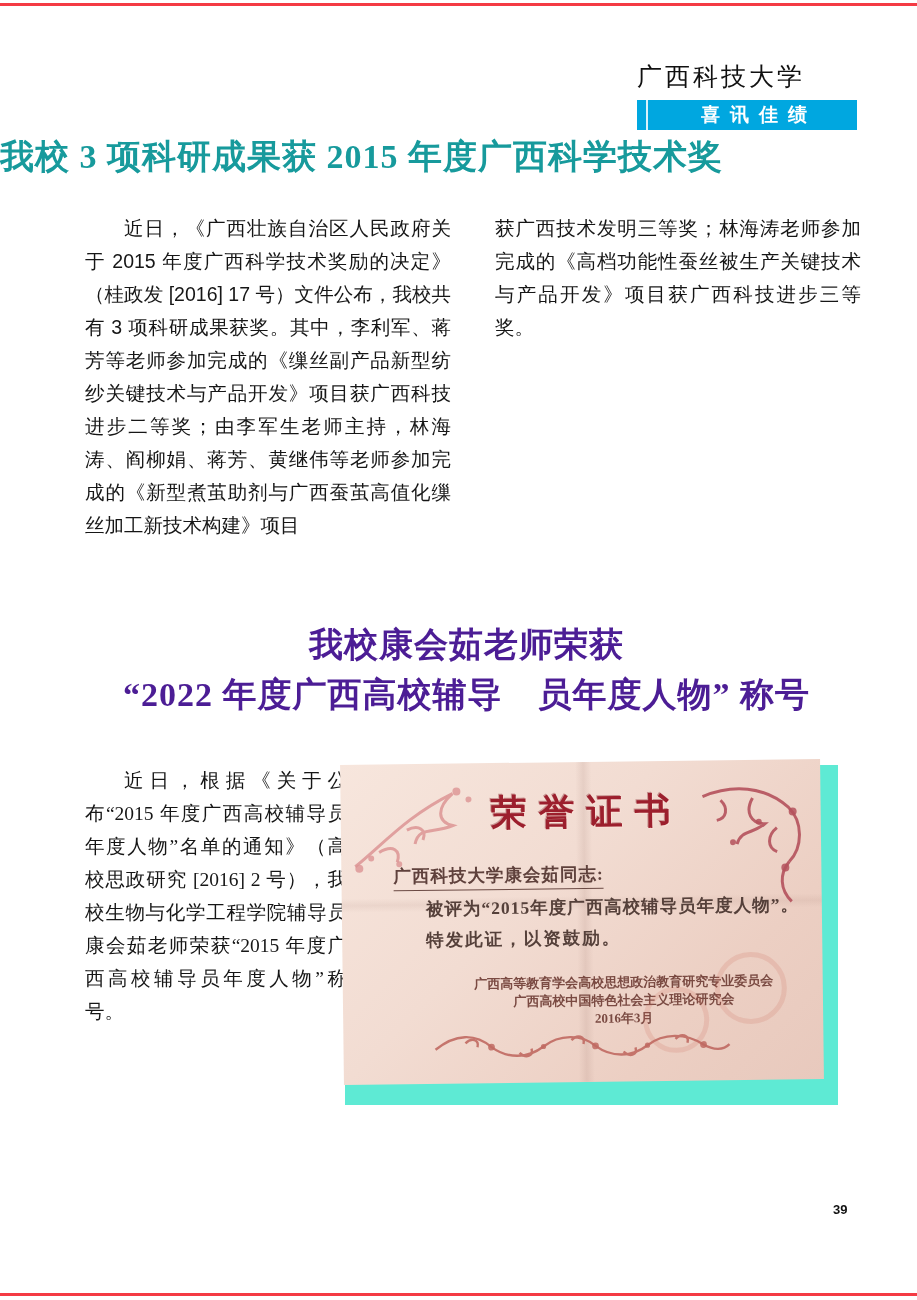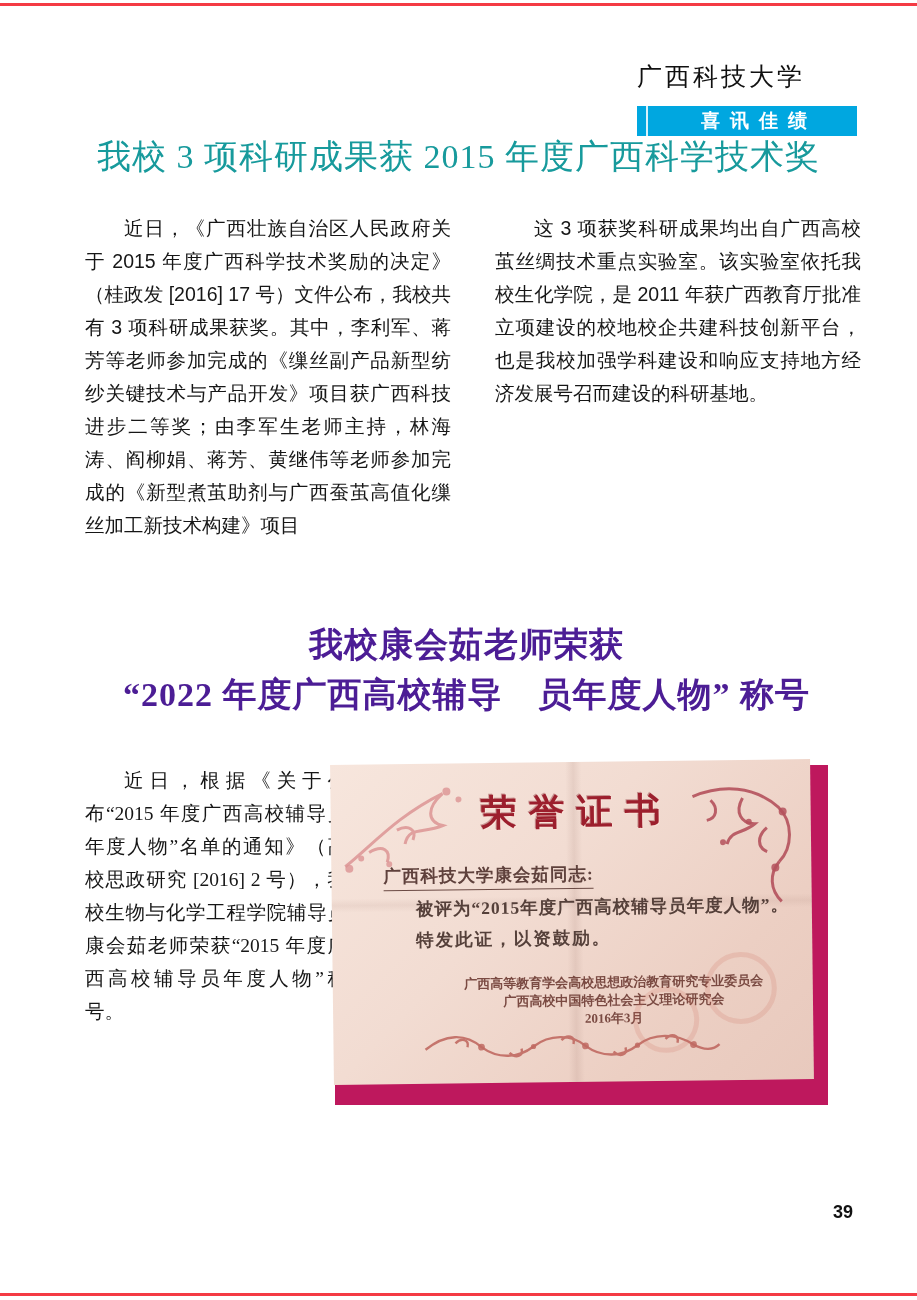--- a/index.html
+++ b/index.html
@@ -10,51 +10,51 @@
   .rule{position:absolute;left:0;width:917px;height:3px;background:#f43b44;}
   .rule.top{top:3px;}
   .rule.bottom{top:1293px;}
 
   
   .header-uni{
     position:absolute;left:637px;top:60px;width:260px;
     font-family:"Liberation Serif","DejaVu Serif",serif;
     font-size:25px;font-weight:normal;color:#101010;letter-spacing:3px;white-space:nowrap;
   }
-  .banner{position:absolute;left:637px;top:106px;width:220px;height:30px;background:#00a7e0;}
+  .banner{position:absolute;left:637px;top:100px;width:220px;height:30px;background:#00a7e0;}
   .banner-notch{position:absolute;left:9px;top:0;width:2px;height:30px;background:rgba(255,255,255,0.85);}
   .banner-text{
     position:absolute;left:14px;right:0;top:0;height:30px;line-height:30px;text-align:center;
     color:#ffffff;font-weight:bold;font-size:19px;letter-spacing:10px;text-indent:10px;
   }
 
   
   .a1-title{
-    position:absolute;left:0;top:134px;width:917px;margin:0;text-align:center;
-    font-family:"Liberation Serif","DejaVu Serif",serif;
-    font-size:34px;font-weight:normal;color:#179a9c;letter-spacing:1px;
+    position:absolute;left:0;top:134px;width:917px;margin:0;
+    font-family:"Liberation Serif","DejaVu Serif",serif;
+    font-size:34px;font-weight:bold;color:#179a9c;letter-spacing:1px;
   }
   .a2-title{
     position:absolute;left:0;top:620px;width:917px;margin:0;text-align:center;
     font-family:"Liberation Serif","DejaVu Serif",serif;
     font-size:34px;font-weight:bold;color:#4c1d95;line-height:50px;letter-spacing:1px;padding-left:8px;
   }
 
   
   .a1-cols{position:absolute;left:85px;top:212px;width:776px;display:flex;gap:44px;}
   .col{width:375px;font-size:19.5px;line-height:33px;text-align:justify;color:#161616;}
   .col p{margin:0;}
   .indent{text-indent:2em;}
 
   .a2-body{position:absolute;left:85px;top:764px;width:262px;
     font-size:19.5px;line-height:33px;text-align:justify;color:#161616;}
   .a2-body p{margin:0;font-family:Liberation Serif, serif;}
 
   
-  .photo{position:absolute;left:335px;top:765px;width:493px;height:340px;background:#be185d;}
+  .photo{position:absolute;left:345px;top:765px;width:493px;height:340px;background:#5eead4;}
   .paper{
     position:absolute;left:-3px;top:-3px;width:480px;height:320px;
     background:linear-gradient(135deg,#f7e6dd 0%,#f2dcd2 40%,#eccfc3 75%,#e8c9bd 100%);
     transform:rotate(-0.7deg);
   }
   .crease-v{position:absolute;left:49%;top:0;width:16px;height:100%;
     background:linear-gradient(90deg,transparent,rgba(150,110,100,0.14),transparent);}
   .crease-h{position:absolute;left:0;top:42%;width:100%;height:14px;
     background:linear-gradient(180deg,transparent,rgba(150,110,100,0.10),transparent);}
   .cert-title{
@@ -79,21 +79,21 @@
     font-size:13px;font-weight:bold;color:#7a4a42;line-height:18px;
   }
   .cert-issuer div{margin:0;}
   .stamp{position:absolute;border-radius:50%;border:5px solid rgba(205,105,90,0.18);}
   .stamp.s1{left:372px;top:192px;width:62px;height:62px;}
   .stamp.s2{left:300px;top:226px;width:56px;height:56px;}
   .flourish-bottom{position:absolute;left:88px;top:266px;}
   .ornament-tl{position:absolute;left:8px;top:10px;}
   .ornament-tr{position:absolute;left:352px;top:18px;}
 
-  .page-num{position:absolute;left:833px;top:1202px;font-size:18px;font-weight:bold;color:#111;}
+  .page-num{position:absolute;left:833px;top:1202px;font-size:13px;font-weight:bold;color:#111;}
 </style>
 </head>
 <body>
 
 <div class="page">
 
   <div class="rule top"></div>
 
   <div class="header-uni">广西科技大学</div>
 
@@ -102,21 +102,21 @@
     <div class="banner-text">喜讯佳绩</div>
   </div>
 
   <h1 class="a1-title">我校 3 项科研成果获 2015 年度广西科学技术奖</h1>
 
   <div class="a1-cols">
     <div class="col">
       <p class="indent">近日，《广西壮族自治区人民政府关于 2015 年度广西科学技术奖励的决定》（桂政发 [2016] 17 号）文件公布，我校共有 3 项科研成果获奖。其中，李利军、蒋芳等老师参加完成的《缫丝副产品新型纺纱关键技术与产品开发》项目获广西科技进步二等奖；由李军生老师主持，林海涛、阎柳娟、蒋芳、黄继伟等老师参加完成的《新型煮茧助剂与广西蚕茧高值化缫丝加工新技术构建》项目</p>
     </div>
     <div class="col">
-      <p class="indent">这 3 项获奖科研成果均出自广西高校茧丝绸技术重点实验室。该实验室依托我校生化学院，是 2011 年获广西教育厅批准立项建设的校地校企共建科技创新平台，也是我校加强学科建设和响应支持地方经济发展号召而建设的科研基地。</p>
+      <p>获广西技术发明三等奖；林海涛老师参加完成的《高档功能性蚕丝被生产关键技术与产品开发》项目获广西科技进步三等奖。</p>
     </div>
   </div>
 
   <h2 class="a2-title">
     <div>我校康会茹老师荣获</div>
     <div>“2022 年度广西高校辅导　员年度人物” 称号</div>
   </h2>
 
   <div class="a2-body">
     <p class="indent">近日，根据《关于公布“2015 年度广西高校辅导员年度人物”名单的通知》（高校思政研究 [2016] 2 号），我校生物与化学工程学院辅导员康会茹老师荣获“2015 年度广西高校辅导员年度人物”称号。</p>

